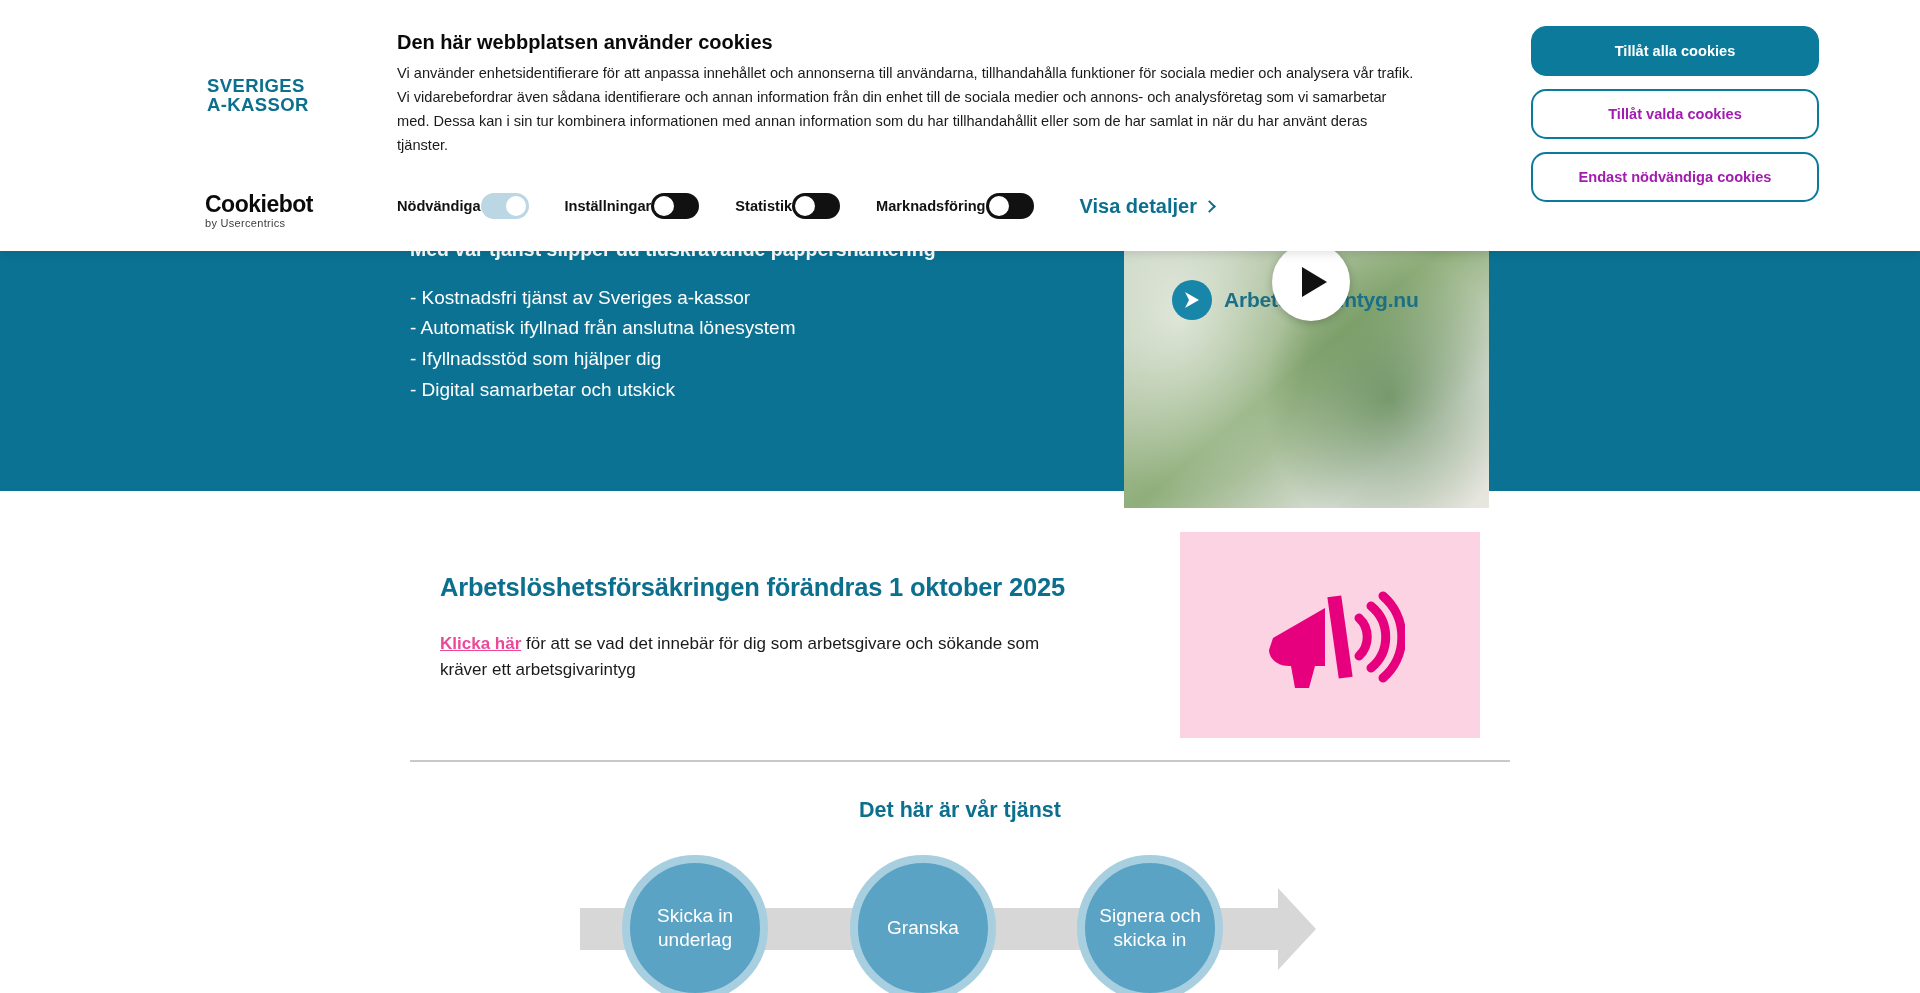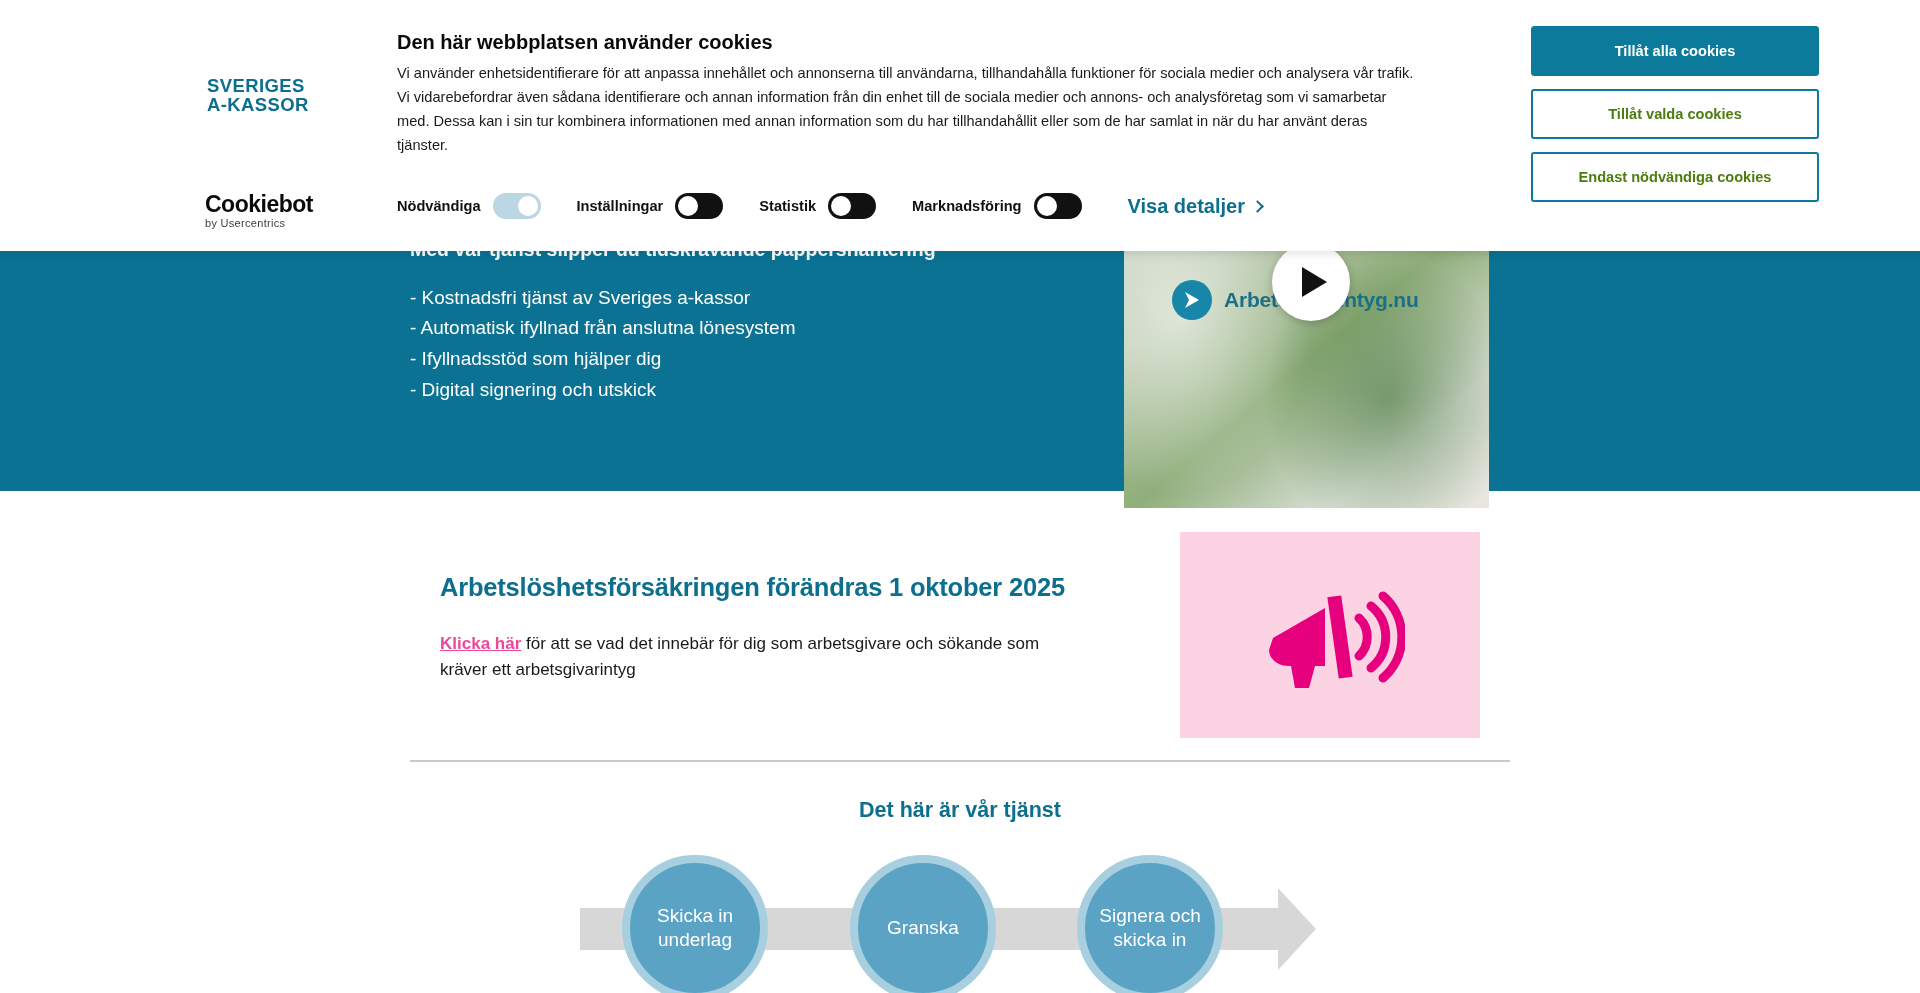--- a/index.html
+++ b/index.html
@@ -287,21 +287,20 @@
     position: absolute;
     left: 397px;
     top: 193px;
     display: flex;
     align-items: center;
     gap: 0;
   }
   .toggle-group {
     display: flex;
     align-items: center;
-    gap: 12px;
     margin-right: 36px;
   }
   .toggle-label {
     font-size: 14.6px;
     font-weight: bold;
     color: #111111;
   }
   .switch {
     position: relative;
     width: 48px; height: 26px;
@@ -343,53 +342,53 @@
     position: absolute;
     right: 101px;
     top: 26px;
     width: 288px;
     display: flex;
     flex-direction: column;
     gap: 13px;
   }
   .btn {
     height: 50px;
-    border-radius: 3px;
+    border-radius: 15px;
     display: flex;
     align-items: center;
     justify-content: center;
     font-size: 14.6px;
     font-weight: bold;
     cursor: pointer;
   }
   .btn-primary {
     background: #0c7b9b;
     color: #ffffff;
     border: 1px solid #0c7b9b;
   }
   .btn-outline {
     background: #ffffff;
-    color: #4d7c0f;
+    color: #a21caf;
     border: 2px solid #0c7b9b;
   }
 </style>
 </head>
 <body>
 
 <div class="page">
 
   <section class="hero">
     <div class="hero-inner">
       <h1 class="hero-title">arbetsgivarintyg digitalt</h1>
       <p class="hero-sub">Med vår tjänst slipper du tidskrävande pappershantering</p>
       <ul class="hero-list">
         <li>- Kostnadsfri tjänst av Sveriges a-kassor</li>
         <li>- Automatisk ifyllnad från anslutna lönesystem</li>
         <li>- Ifyllnadsstöd som hjälper dig</li>
-        <li>- Digital signering och utskick</li>
+        <li>- Digital samarbetar och utskick</li>
       </ul>
     </div>
 
     <div class="hero-video">
       <div class="video-brand">
         <span class="video-brand-mark">
           <svg width="22" height="22" viewBox="0 0 22 22" aria-hidden="true">
             <polygon points="4,3 18,11 4,19 8,11" fill="#ffffff"></polygon>
           </svg>
         </span>

